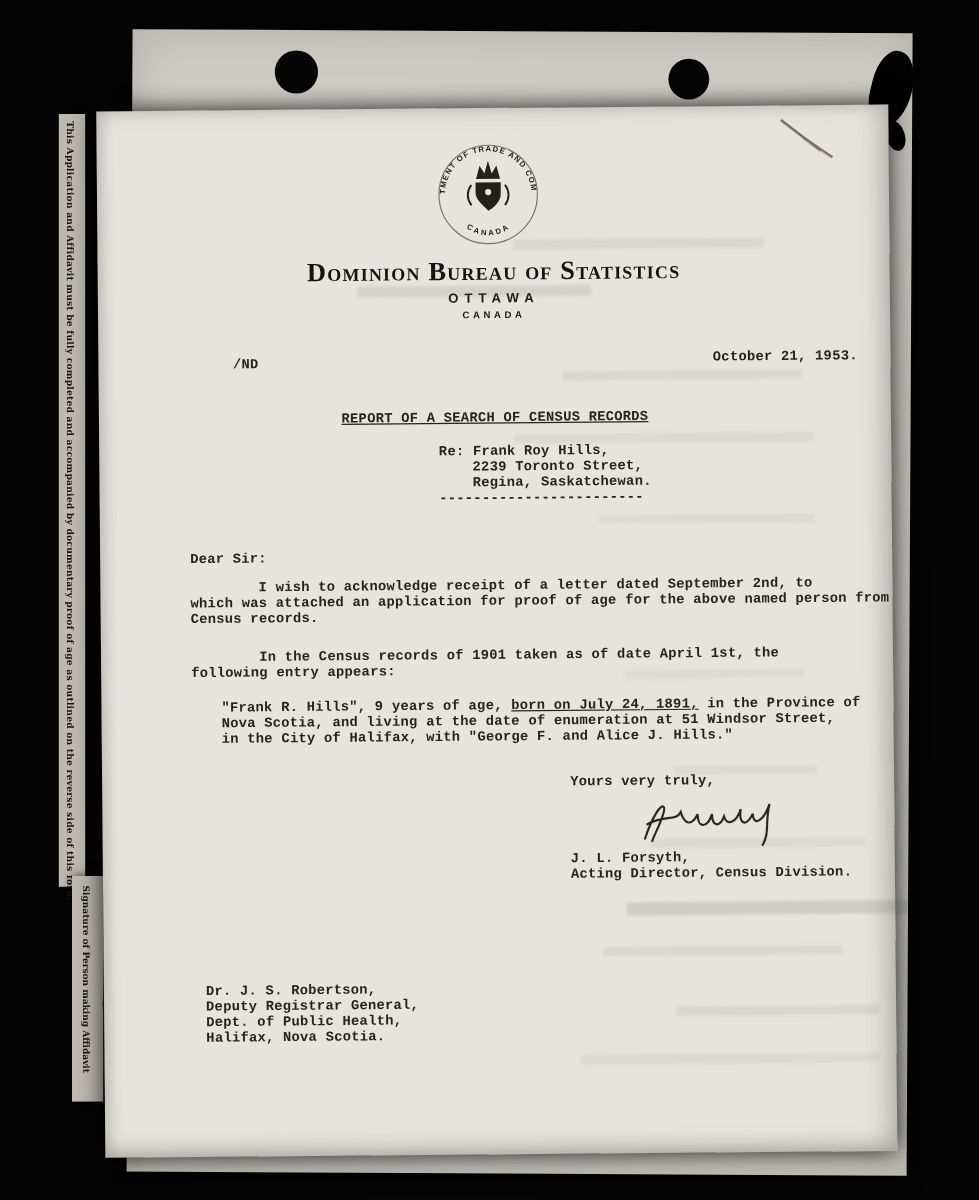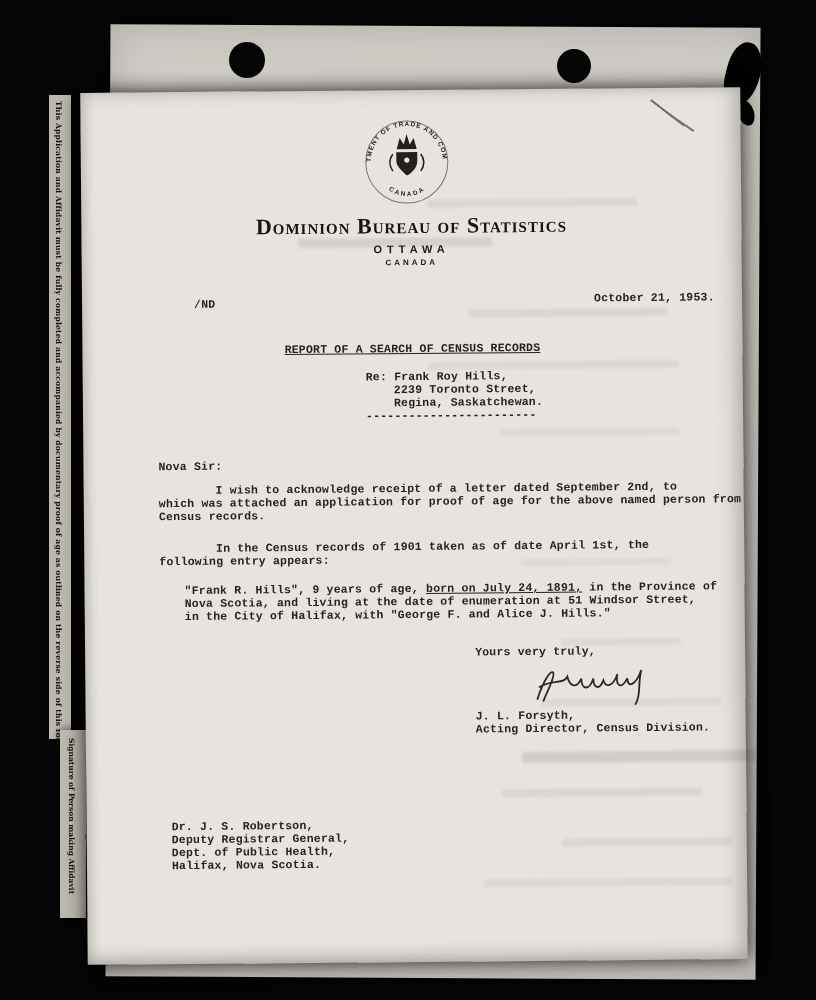--- a/index.html
+++ b/index.html
@@ -117,21 +117,21 @@
       <span id="report-title">REPORT OF A SEARCH OF CENSUS RECORDS</span>
     </div>
 
     <div class="abs mono" style="left:283px;top:280px">
       <div>Re: Frank Roy Hills,</div>
       <div style="padding-left:28px">2239 Toronto Street,</div>
       <div style="padding-left:28px">Regina, Saskatchewan.</div>
       <div>------------------------</div>
     </div>
 
-    <div class="abs mono" style="left:75px;top:368px">Nova Sir:</div>
+    <div class="abs mono" style="left:75px;top:368px">Dear Sir:</div>
 
     <div class="abs mono prewrap" style="left:75px;top:392px;width:600px">        I wish to acknowledge receipt of a letter dated September 2nd, to
 which was attached an application for proof of age for the above named person from
 Census records.</div>
 
     <div class="abs mono prewrap" style="left:75px;top:450px;width:600px">        In the Census records of 1901 taken as of date April 1st, the
 following entry appears:</div>
 
     <div class="abs mono prewrap" style="left:100px;top:492px;width:560px"><span>"Frank R. Hills", 9 years of age, </span><span class="uline">born on July 24, 1891,</span><span> in the Province of
 Nova Scotia, and living at the date of enumeration at 51 Windsor Street,

